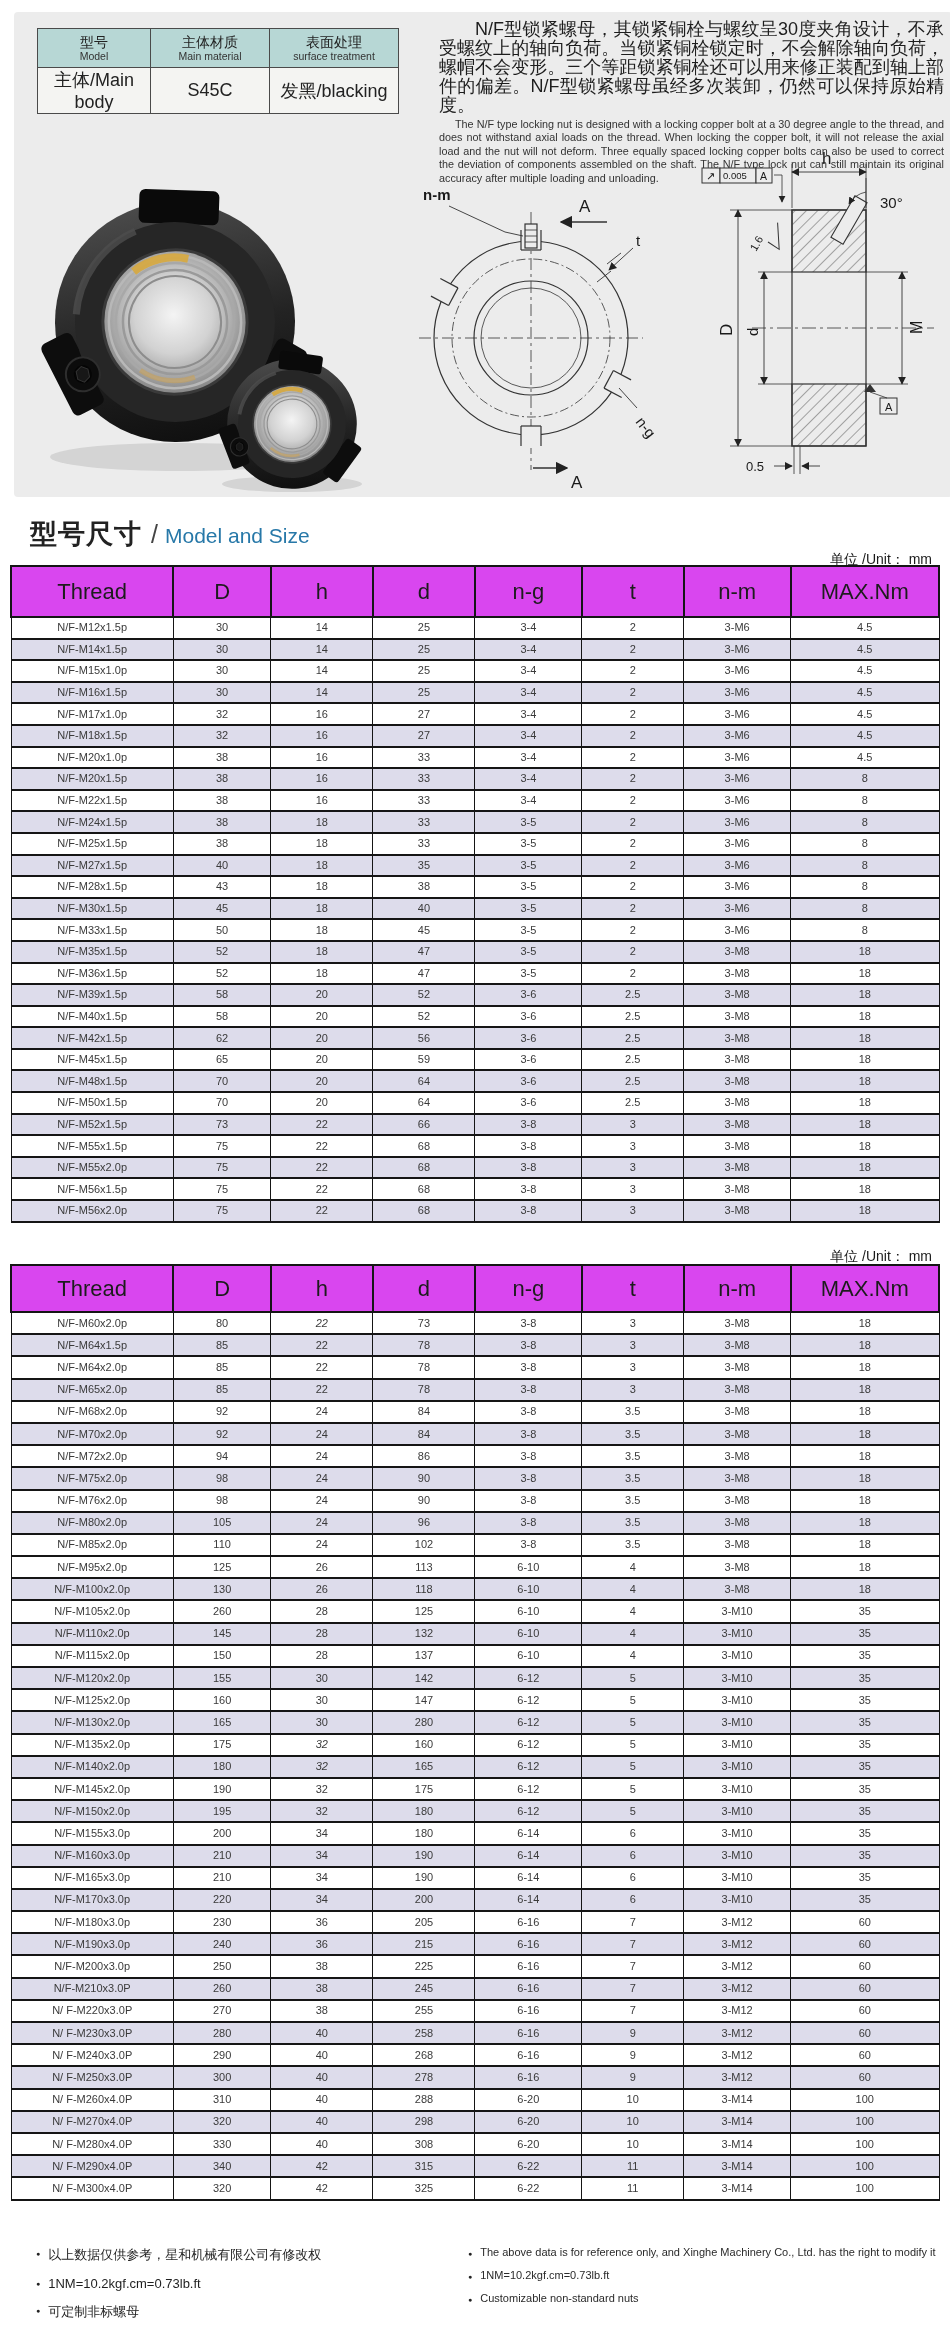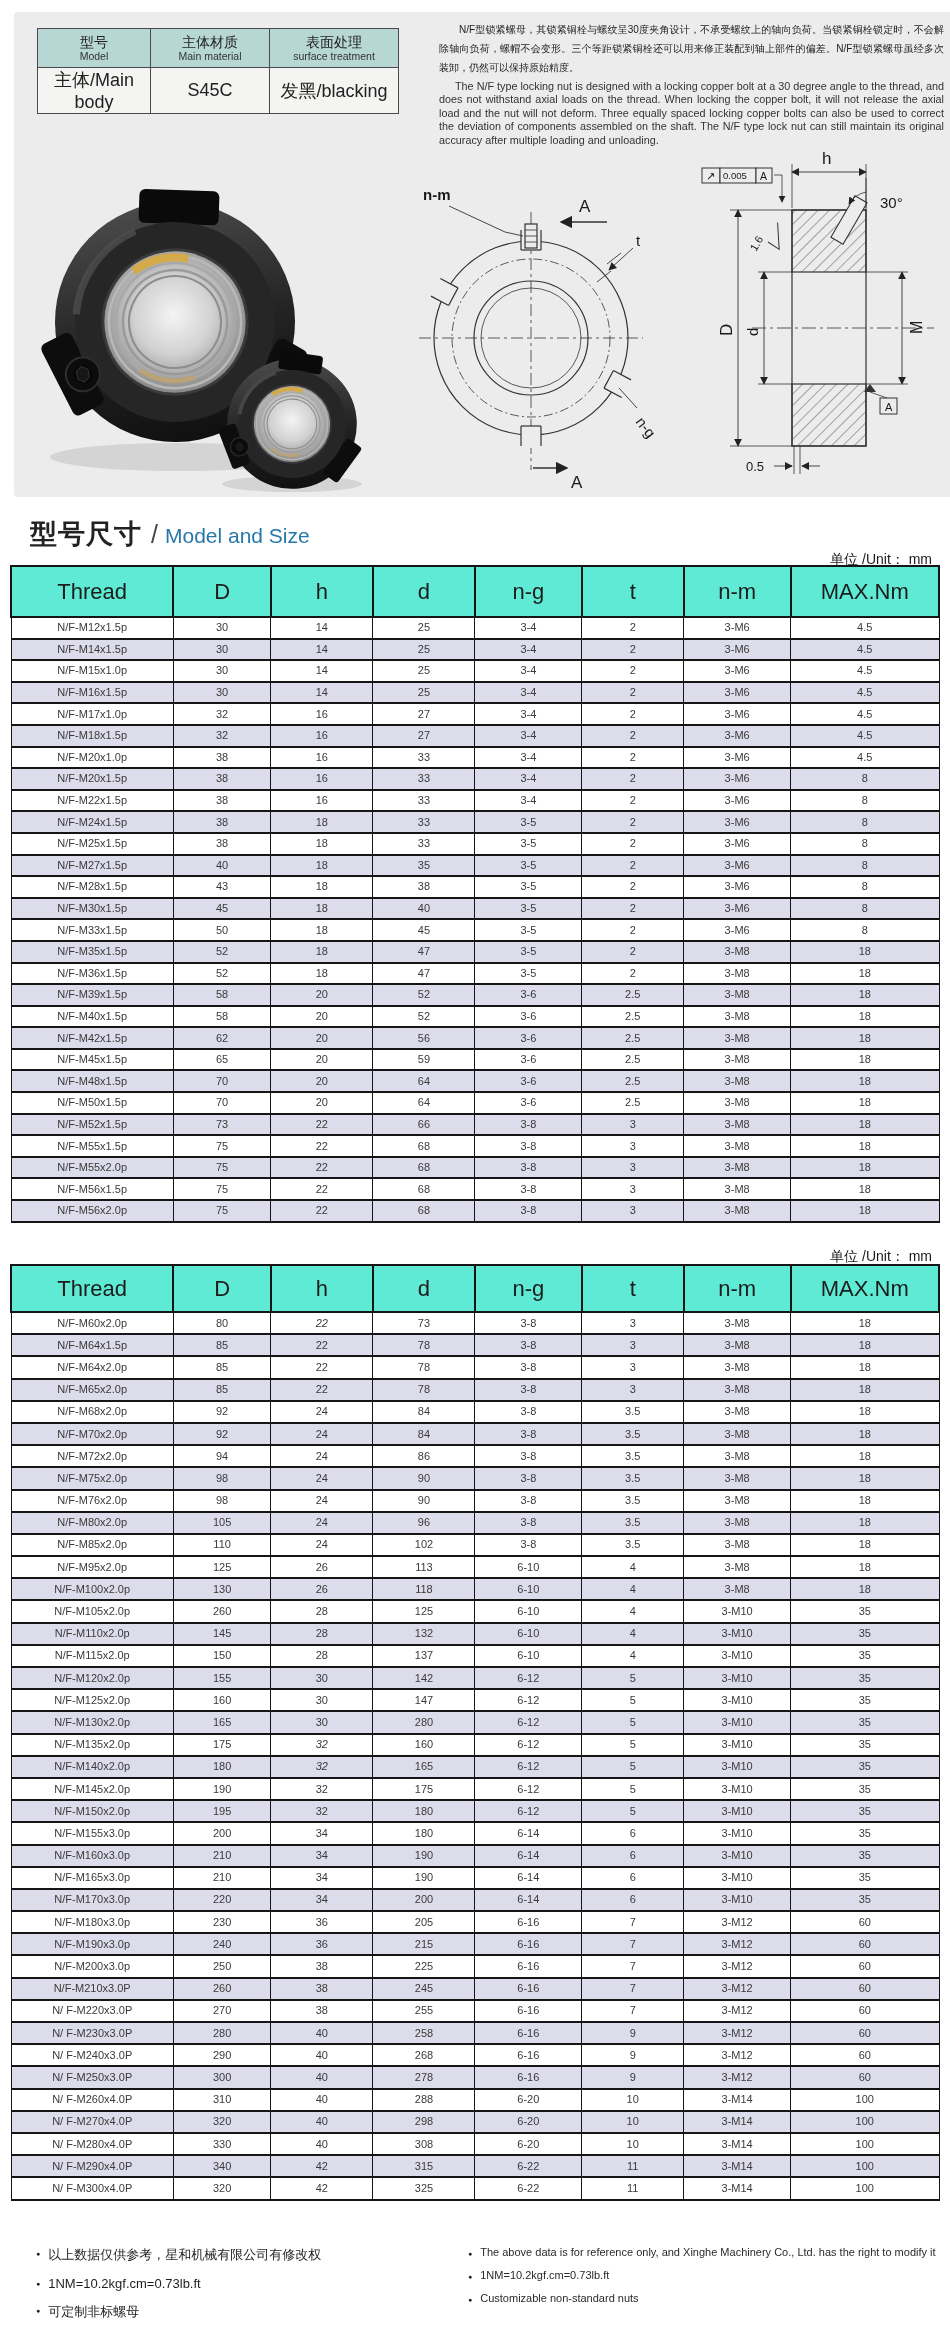--- a/index.html
+++ b/index.html
@@ -16,39 +16,39 @@
   
   .spec-table{position:absolute;left:23px;top:16px;border-collapse:collapse;}
   .spec-table th,.spec-table td{border:1.5px solid #4a4a4a;text-align:center;padding:0 6px;}
   .spec-table th{background:#b7d7d5;font-weight:normal;height:38px;}
   .spec-table th .zh{font-size:14px;color:#222;line-height:16px;}
   .spec-table th .en{font-size:10.5px;color:#333;line-height:12px;}
   .spec-table td{font-size:18px;height:27px;background:#f4f4f2;}
   .col-a{width:100px}.col-b{width:106px}.col-c{width:116px}
   
   .desc{position:absolute;left:425px;top:8px;width:505px;}
-  .desc-zh{margin:0;font-size:10px;line-height:19px;text-align:justify;text-indent:2em;color:#1d1d1d;}
+  .desc-zh{margin:0;font-size:18px;line-height:19px;text-align:justify;text-indent:2em;color:#1d1d1d;}
   .desc-en{margin:3px 0 0 0;font-size:10.8px;line-height:13.4px;text-align:justify;text-indent:16px;color:#333;}
   
   .photo-svg{position:absolute;left:6px;top:140px;}
   .front-svg{position:absolute;left:395px;top:148px;}
   .section-svg{position:absolute;left:680px;top:118px;}
   svg text{font-family:"Liberation Sans","DejaVu Sans",sans-serif;}
   
   .section-head{position:absolute;left:30px;top:516px;}
   .t-zh{font-size:27px;font-weight:bold;color:#222;letter-spacing:1px;}
   .t-sep{font-size:25px;color:#444;margin:0 7px 0 9px;font-weight:300;}
   .t-en{font-size:21px;color:#2778a8;}
   .unit-label{position:absolute;right:18px;font-size:14px;color:#1b1b1b;margin-top:10px;}
   #unit1{top:541px;}
   #unit2{top:1238px;}
   
   .size-table{position:absolute;left:10px;width:930px;border-collapse:collapse;table-layout:fixed;background:#fff;}
   .size-table th{
-    background:#5eead4;border:2px solid #151515;font-weight:normal;
+    background:#d946ef;border:2px solid #151515;font-weight:normal;
     font-size:22px;color:#1c1c1c;padding:0;
   }
   #table1{top:565px;}  #table2{top:1264px;}
   #table1 th{height:49px;} #table2 th{height:45px;}
   .size-table td{
     border:1px solid #151515;border-top:2px solid #151515;border-bottom:2px solid #151515;
     text-align:center;font-size:11px;color:#3a3a3a;padding:0;line-height:1;
   }
   #table1 td{height:19.6px;} #table2 td{height:20.2px;}
   tr.alt td{background:#dddceb;}

